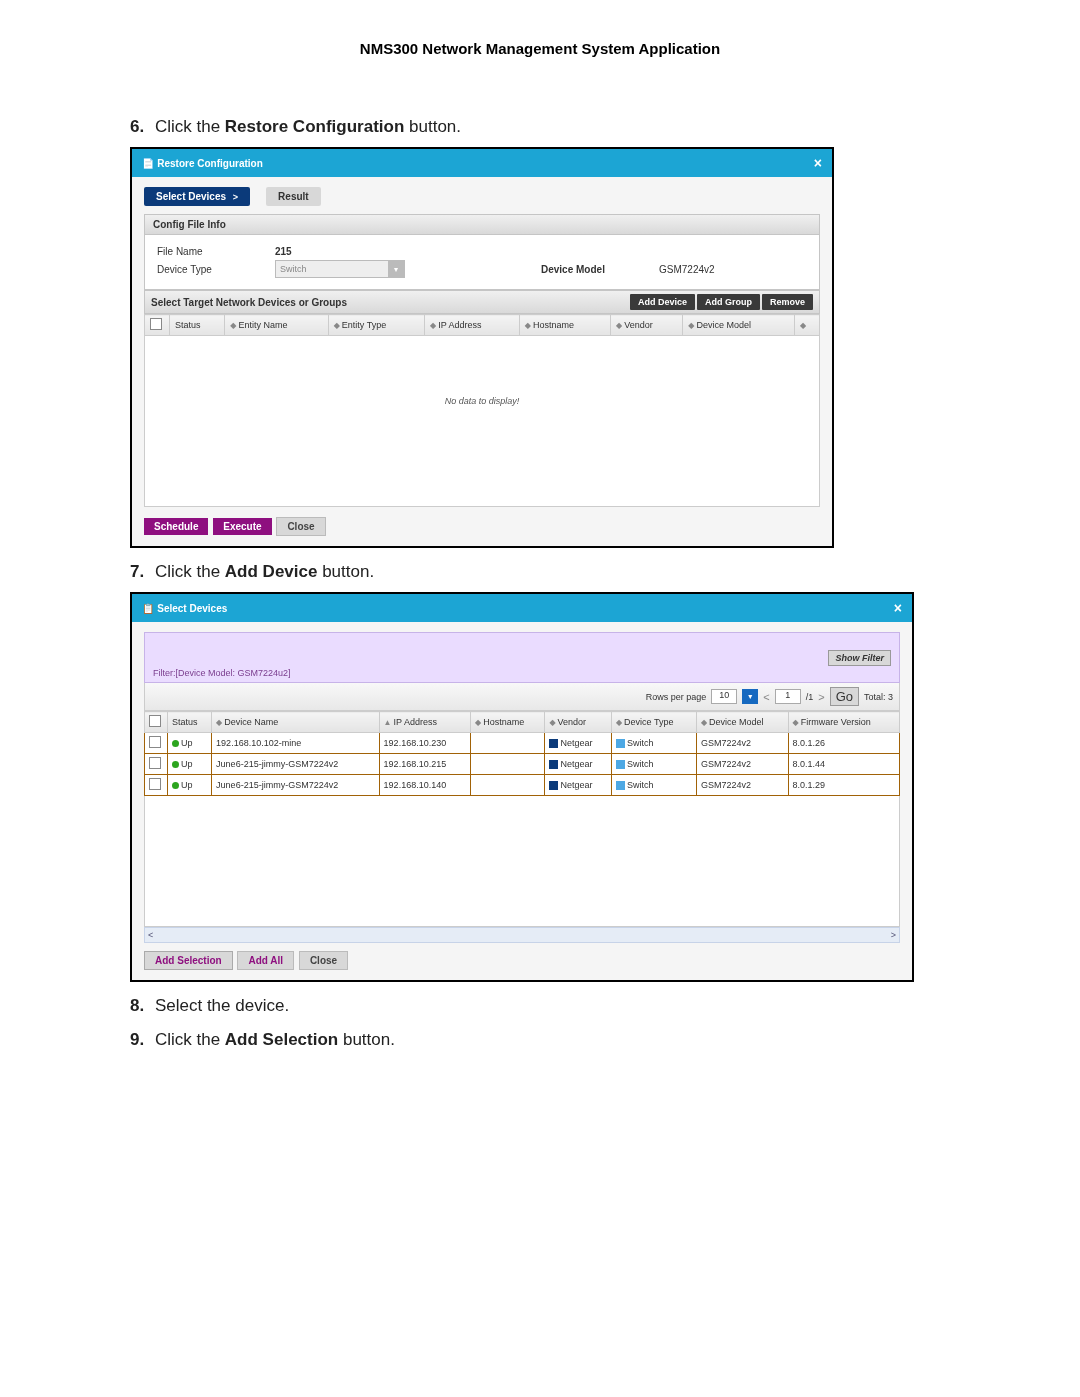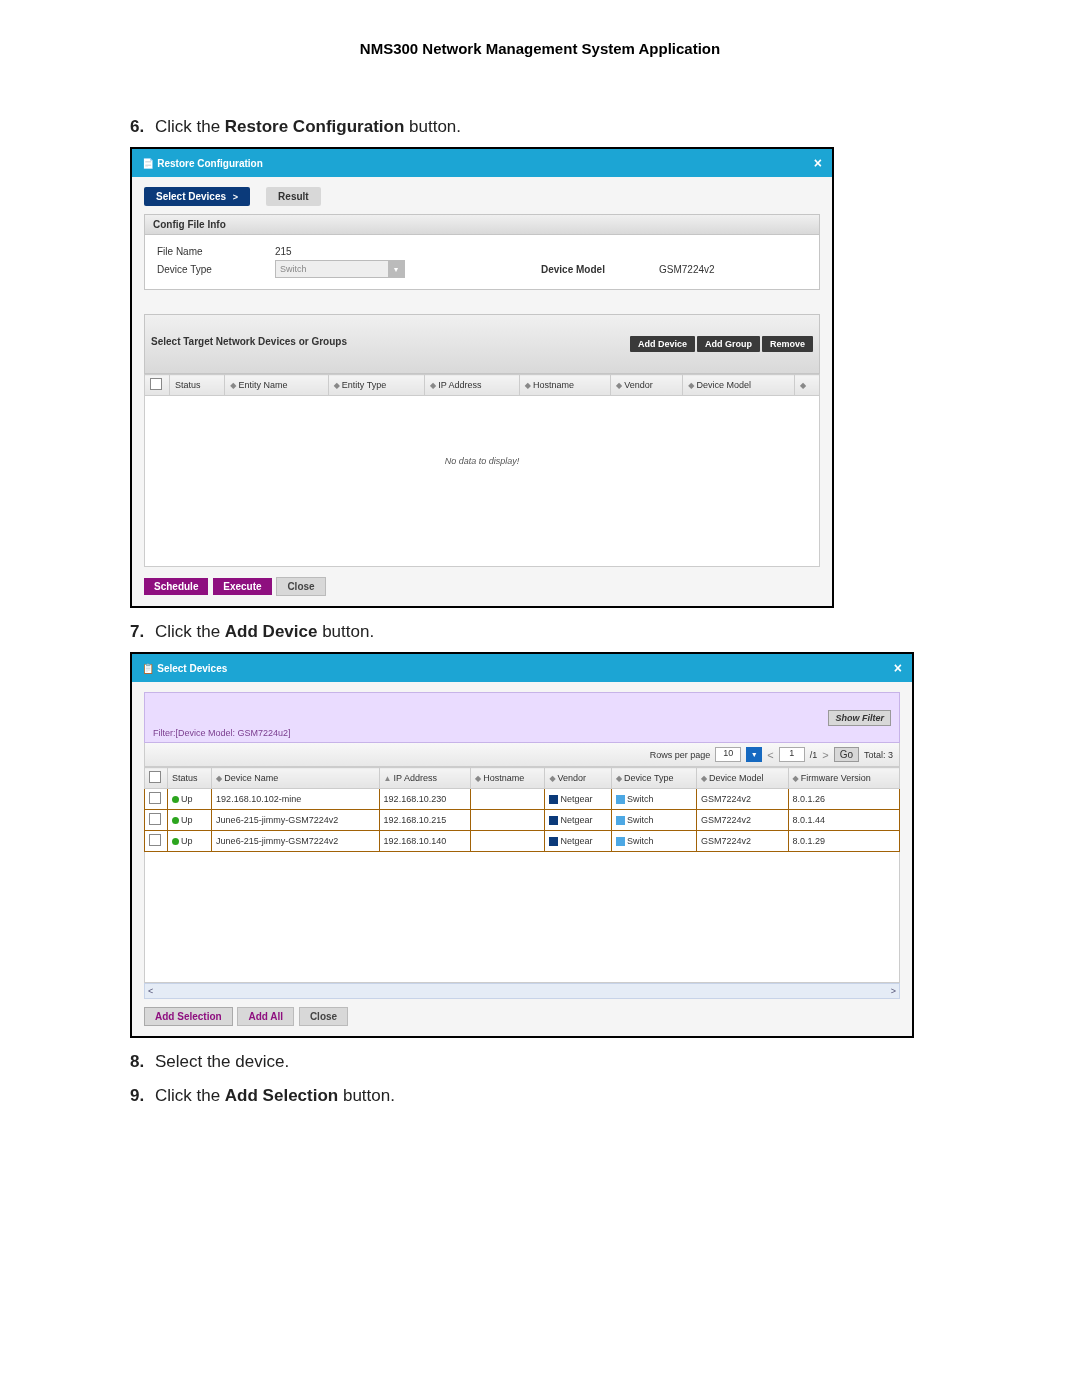--- a/index.html
+++ b/index.html
@@ -19,26 +19,26 @@
 
 .tabs { display:flex; gap:16px; margin-bottom:8px; }
 .tab { padding:4px 12px; font-size:10px; border-radius:2px; }
 .tab.active { background:#0b3a7a; color:#fff; font-weight:bold; }
 .tab.inactive { background:#d8d8d8; color:#333; font-weight:bold; }
 .chev { font-size:9px; margin-left:4px; }
 .section-hdr { background:linear-gradient(#f0f0f0,#d9d9d9); border:1px solid #c5c5c5; padding:4px 8px; font-weight:bold; font-size:10px; }
 .section-body { background:#fff; border:1px solid #c5c5c5; border-top:none; padding:8px 12px; }
 .form-row { display:flex; align-items:center; margin:3px 0; font-size:10px;gap:28px; }
 .form-row .label { width:90px; }
-.form-row .value { width:130px; }
+.form-row .value { width:130px;font-weight:bold; }
 .select-box { display:flex; align-items:center; border:1px solid #bbb; background:#eee; height:16px; }
 .select-box .txt { flex:1; padding:0 4px; color:#888; font-size:9px; }
 .select-box .dd { width:16px; height:16px; background:#bbb; display:flex; align-items:center; justify-content:center; font-size:8px; color:#fff; }
 
-.target-bar { display:flex; align-items:flex-start; justify-content:space-between; background:linear-gradient(#f0f0f0,#d9d9d9); border:1px solid #c5c5c5; padding:21px 6px; margin-top:24px; }
+.target-bar { display:flex; align-items:center; justify-content:space-between; background:linear-gradient(#f0f0f0,#d9d9d9); border:1px solid #c5c5c5; padding:3px 6px; margin-top:0; }
 .target-bar .title { font-weight:bold; font-size:10px; }
 .target-btns { display:flex; gap:2px; }
 .dark-btn { background:#3a3a3a; color:#fff; font-size:9px; font-weight:bold; padding:3px 8px; cursor:pointer; border-radius:1px; }
 
 table.th-table { width:100%; border-collapse:collapse; background:#fff; }
 table.th-table th { background:linear-gradient(#f4f4f4,#e4e4e4); border:1px solid #ccc; font-size:9px; font-weight:normal; padding:3px 5px; text-align:left; }
 .sort { color:#888; font-size:8px; margin-right:2px; }
 .no-data { text-align:center; font-size:9px; font-style:italic; color:#555; padding:60px 0 100px 0; background:#fff; border:1px solid #ccc; border-top:none; }
 
 .rc-actions { margin-top:10px; }
@@ -47,21 +47,21 @@
 .btn.secondary { background:#d8d8d8; color:#444; border:1px solid #bbb; }
 
 
 .filter-bar { display:flex; justify-content:space-between; align-items:center; background:#eadcff; border:1px solid #c7b3e8; padding:4px 8px; }
 .filter-text { color:#7a3d8e; font-weight:normal; font-size:9px;margin-top:31px; }
 .show-filter { background:#d8d8d8; border:1px solid #999; font-size:9px; font-weight:bold; padding:2px 6px; cursor:pointer;font-style:italic; }
 .pager { display:flex; justify-content:flex-end; align-items:center; gap:5px; background:linear-gradient(#f8f8f8,#e8e8e8); padding:4px 6px; font-size:9px; border:1px solid #ccc; border-top:none; }
 .pager .input { width:22px; text-align:center; border:1px solid #aaa; background:#fff; height:13px; font-size:9px; padding:0 1px; }
 .pager .ddv { width:16px; height:15px; background:#1669c0; color:#fff; display:flex; align-items:center; justify-content:center; font-size:8px; }
 .pager .nav { color:#888; cursor:pointer; font-size:11px; }
-.go-btn { background:#d8d8d8; border:1px solid #999; font-size:10px; padding:1px 5px; cursor:pointer; }
+.go-btn { background:#d8d8d8; border:1px solid #999; font-size:13px; padding:1px 5px; cursor:pointer; }
 
 table.dev-table { width:100%; border-collapse:collapse; }
 table.dev-table th { background:linear-gradient(#f4f4f4,#e4e4e4); border:1px solid #ccc; font-size:9px; font-weight:normal; padding:3px 4px; text-align:left; }
 table.dev-table td { border:1px solid #a16207; font-size:9px; padding:3px 4px; background:#fff; }
 .chk { width:10px; height:10px; border:1px solid #888; display:inline-block; background:#fff; }
 .status-dot { display:inline-block; width:7px; height:7px; border-radius:50%; background:#2ca51e; margin-right:2px; vertical-align:middle; }
 .ico-sq { display:inline-block; width:9px; height:9px; vertical-align:middle; margin-right:2px; }
 .ico-n { background:#0b3a7a; }
 .ico-s { background:#4da8e4; }
 

